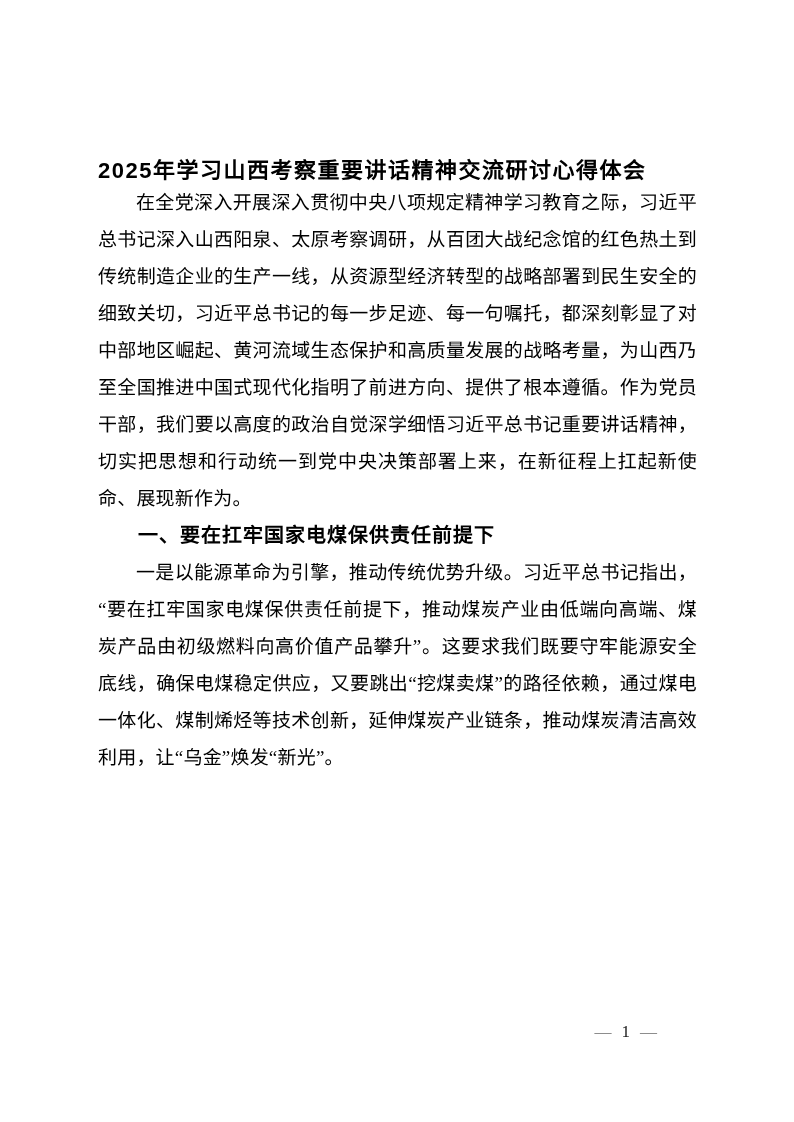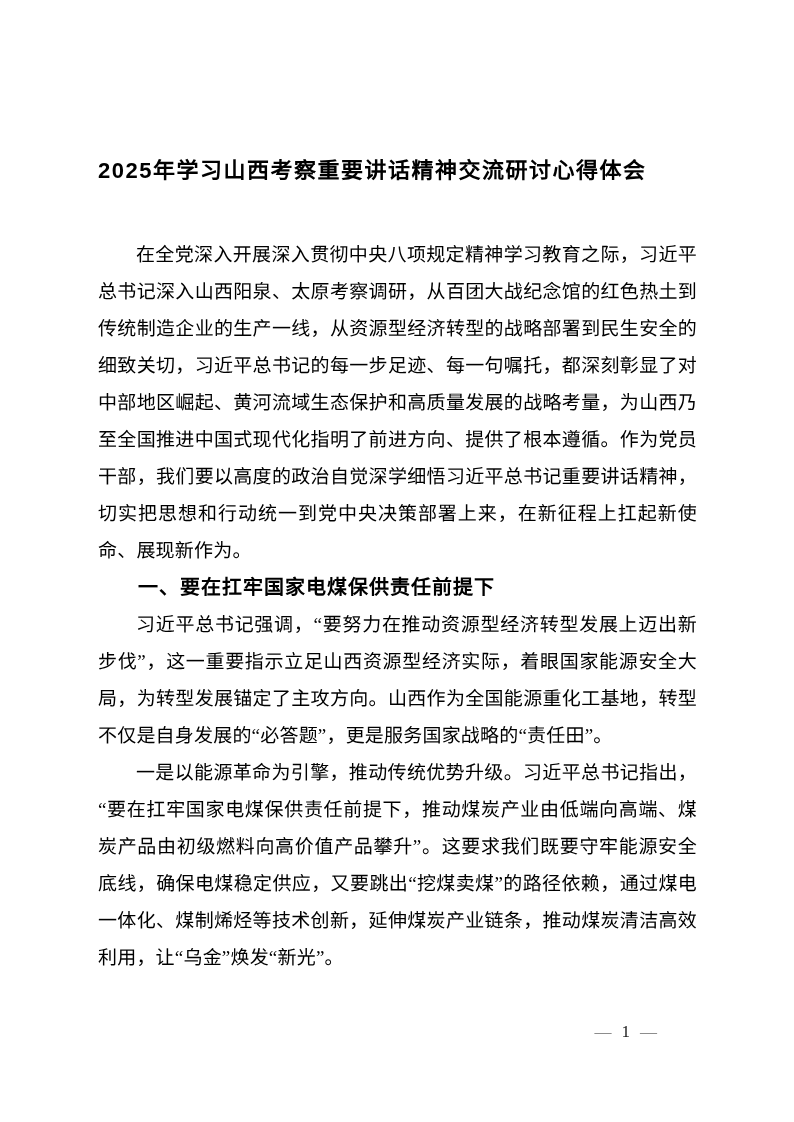--- a/index.html
+++ b/index.html
@@ -23,21 +23,20 @@
     font-family: "Liberation Sans", "DejaVu Sans", sans-serif;
     font-weight: 700;
     font-size: 22px;
     line-height: 26px;
     letter-spacing: 1.5px;
     color: #000000;
     text-align: left;
     white-space: nowrap;
   }
   .doc-body {
-    margin-top: 52px;
   }
   .doc-body p {
     margin: 0;
     font-size: 19px;
     line-height: 37px;
     text-align: justify;
     text-indent: 2em;
     letter-spacing: 0.2px;
   }
   .doc-body p.section-heading {
@@ -68,21 +67,20 @@
 </head>
 <body>
 
 <div class="page">
 
   <h1 class="doc-title">2025年学习山西考察重要讲话精神交流研讨心得体会</h1>
 
   <div class="doc-body">
     <p>在全党深入开展深入贯彻中央八项规定精神学习教育之际，习近平总书记深入山西阳泉、太原考察调研，从百团大战纪念馆的红色热土到传统制造企业的生产一线，从资源型经济转型的战略部署到民生安全的细致关切，习近平总书记的每一步足迹、每一句嘱托，都深刻彰显了对中部地区崛起、黄河流域生态保护和高质量发展的战略考量，为山西乃至全国推进中国式现代化指明了前进方向、提供了根本遵循。作为党员干部，我们要以高度的政治自觉深学细悟习近平总书记重要讲话精神，切实把思想和行动统一到党中央决策部署上来，在新征程上扛起新使命、展现新作为。</p>
     <p class="section-heading">一、要在扛牢国家电煤保供责任前提下</p>
-    <p>习近平总书记强调，“要努力在推动资源型经济转型发展上迈出新步伐”，这一重要指示立足山西资源型经济实际，着眼国家能源安全大局，为转型发展锚定了主攻方向。山西作为全国能源重化工基地，转型不仅是自身发展的“必答题”，更是服务国家战略的“责任田”。</p>
     <p>一是以能源革命为引擎，推动传统优势升级。习近平总书记指出，“要在扛牢国家电煤保供责任前提下，推动煤炭产业由低端向高端、煤炭产品由初级燃料向高价值产品攀升”。这要求我们既要守牢能源安全底线，确保电煤稳定供应，又要跳出“挖煤卖煤”的路径依赖，通过煤电一体化、煤制烯烃等技术创新，延伸煤炭产业链条，推动煤炭清洁高效利用，让“乌金”焕发“新光”。</p>
   </div>
 
   <div class="page-footer">
     <span class="dash">—</span><span class="num">1</span><span class="dash">—</span>
   </div>
 
 </div>
 
 </body></html>

